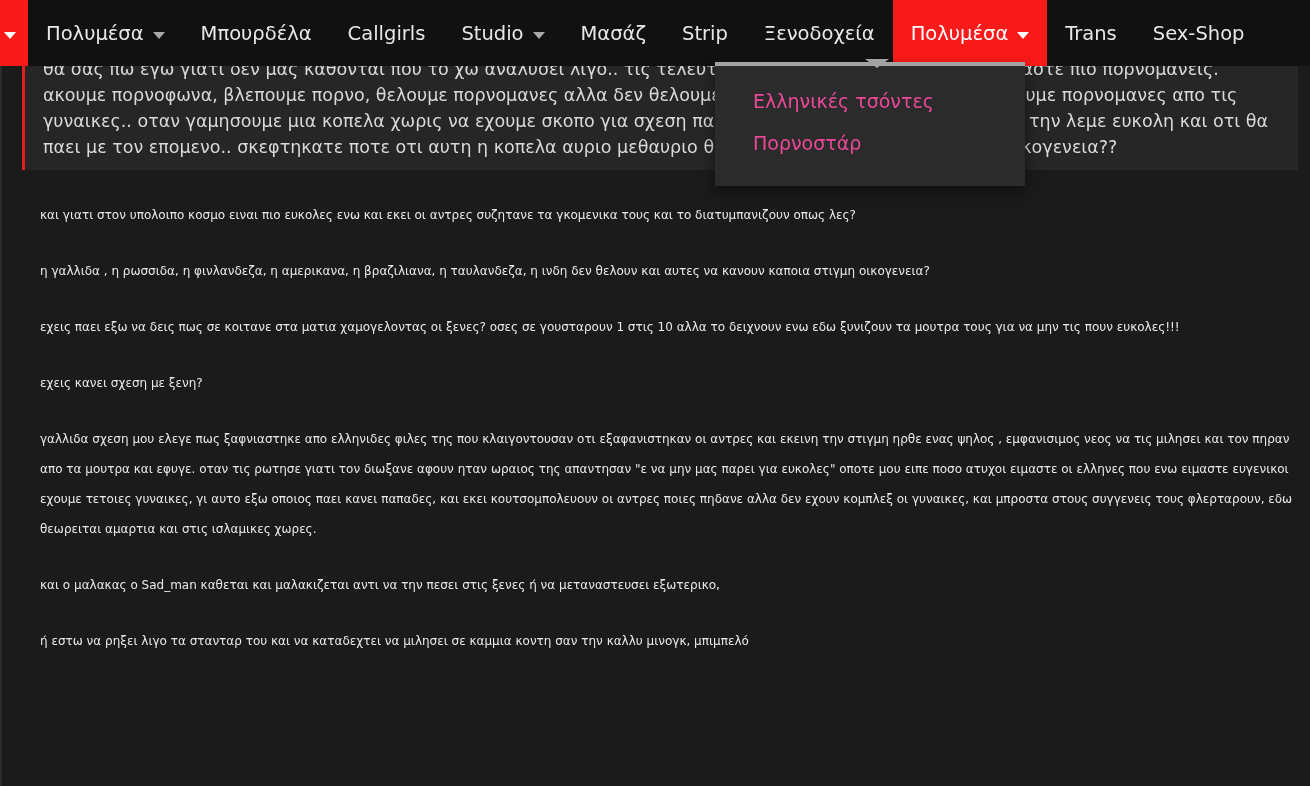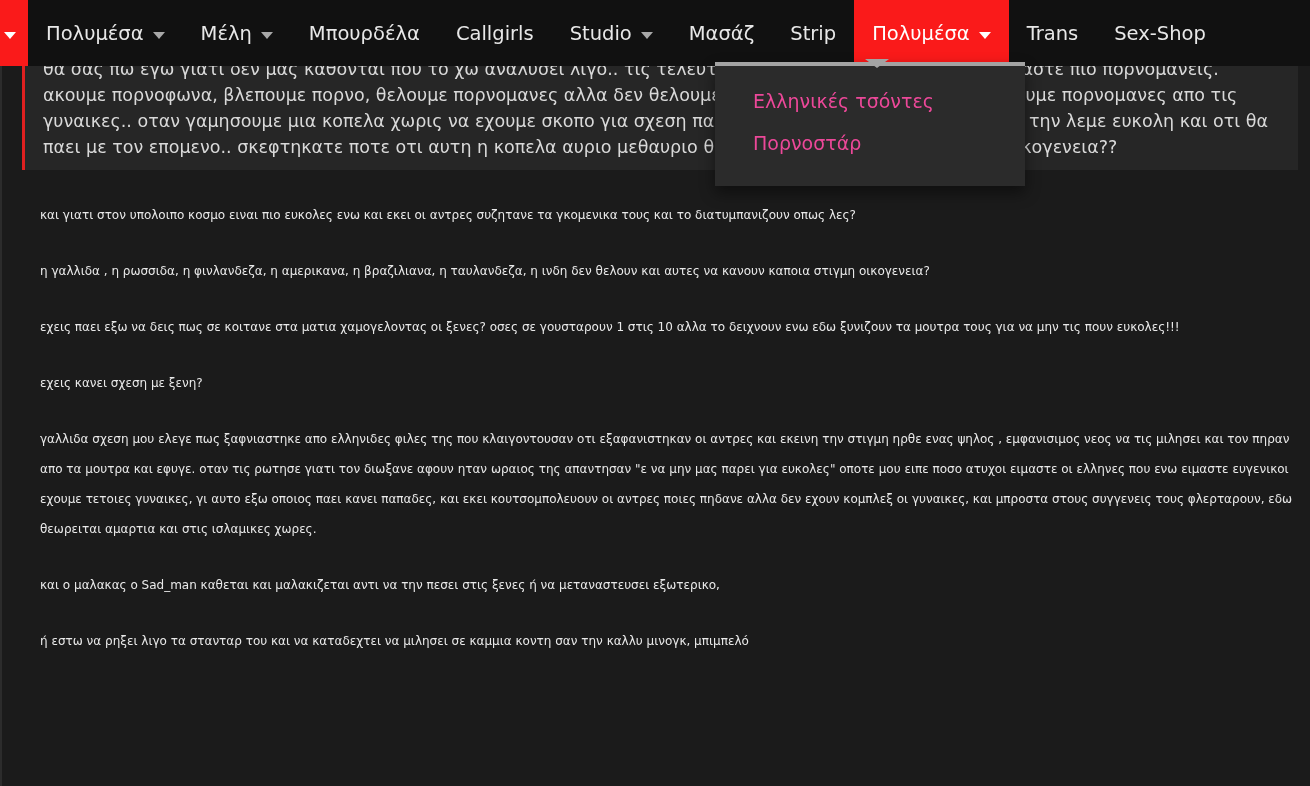--- a/index.html
+++ b/index.html
@@ -164,38 +164,37 @@
 
   <div id="navbar">
       <div class="nav-item active clipped first">
         <span class="caret"></span>
       </div>
       <div class="nav-item">
         <span>Πολυμέσα</span>
         <span class="caret"></span>
       </div>
       <div class="nav-item">
-        <span>Μέλη</span>
-        <span class="caret"></span>
-      </div>
-      <div class="nav-item">
         <span>Μπουρδέλα</span>
       </div>
       <div class="nav-item">
         <span>Callgirls</span>
       </div>
       <div class="nav-item">
         <span>Studio</span>
         <span class="caret"></span>
       </div>
       <div class="nav-item">
         <span>Μασάζ</span>
       </div>
       <div class="nav-item">
         <span>Strip</span>
+      </div>
+      <div class="nav-item">
+        <span>Ξενοδοχεία</span>
       </div>
       <div class="nav-item active">
         <span>Πολυμέσα</span>
         <span class="caret"></span>
       </div>
       <div class="nav-item">
         <span>Trans</span>
       </div>
       <div class="nav-item">
         <span>Sex-Shop</span>

